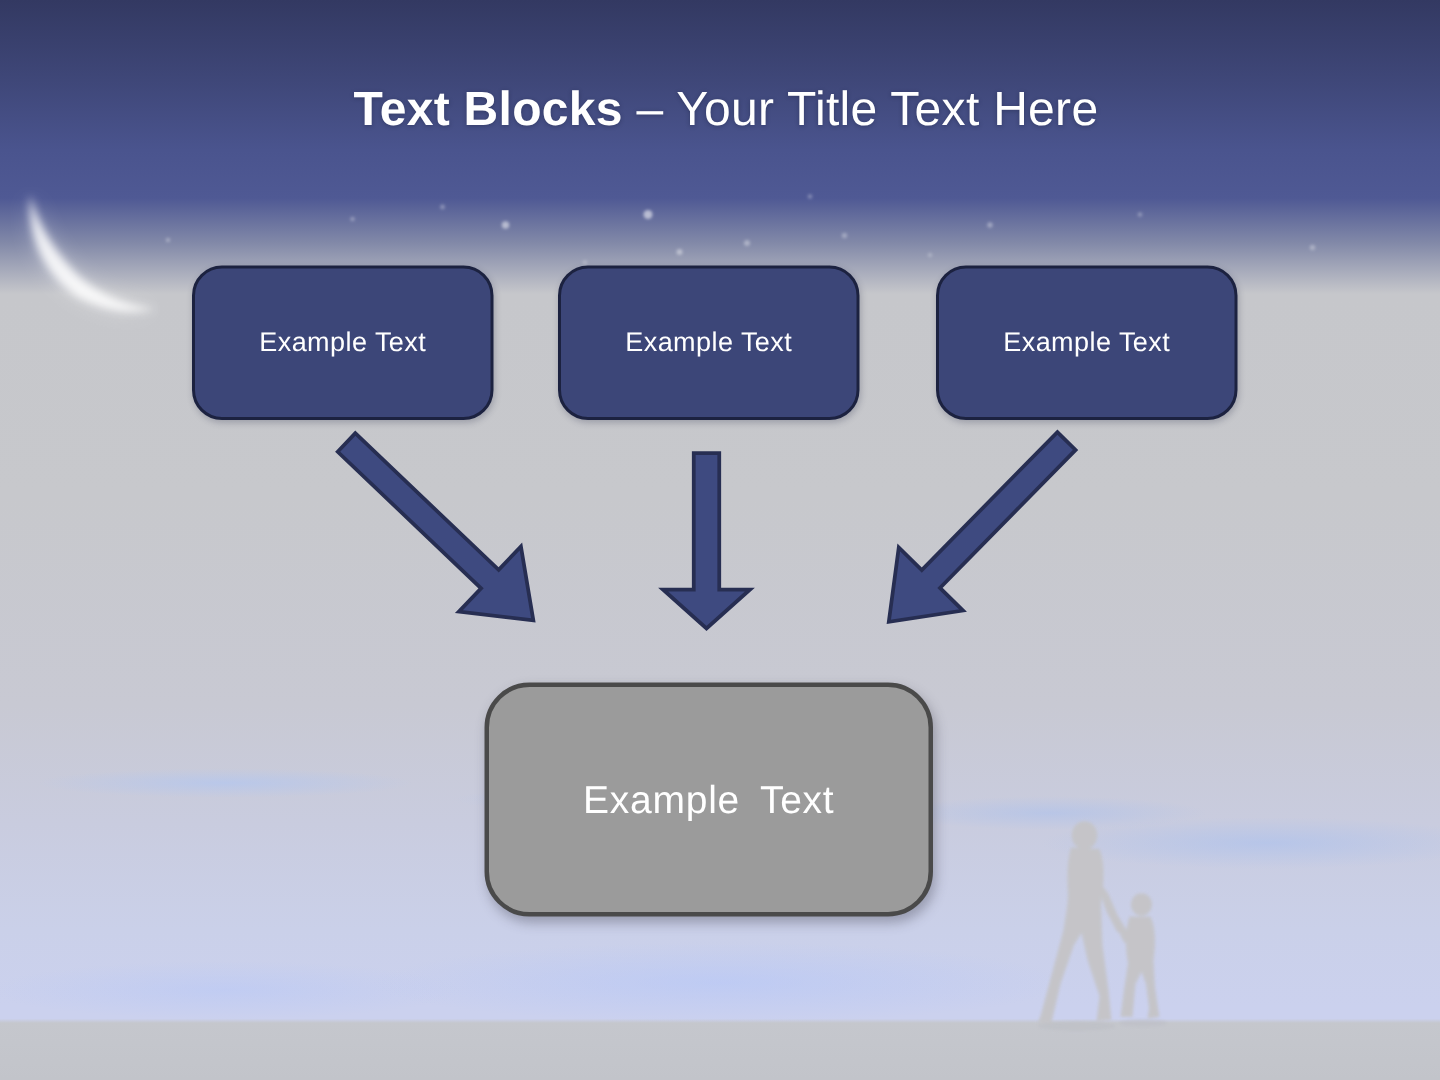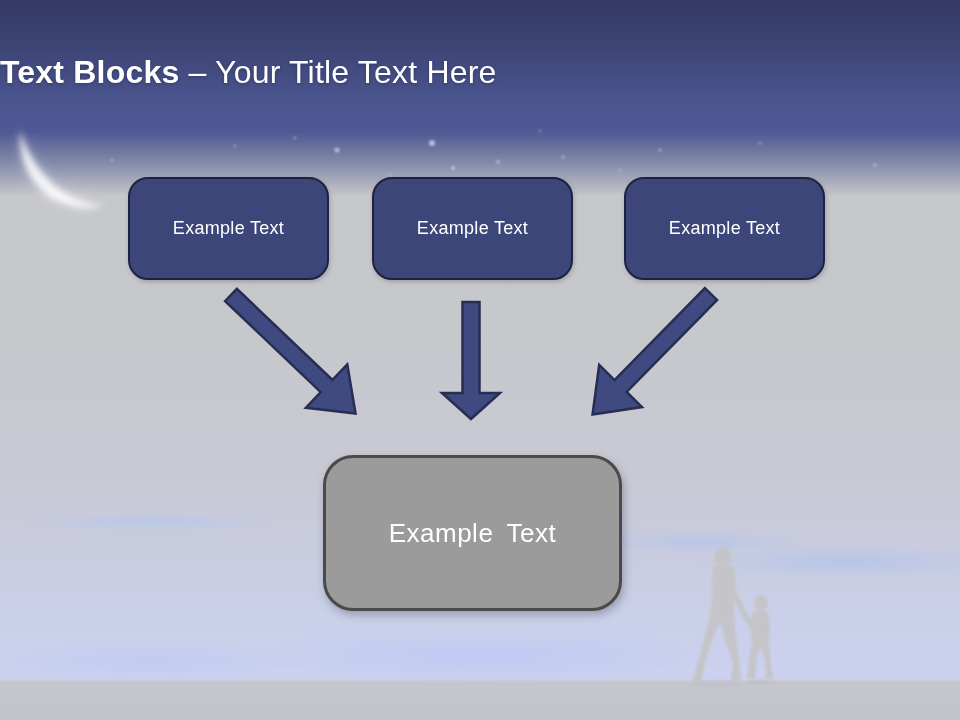--- a/index.html
+++ b/index.html
@@ -27,22 +27,22 @@
         #c8c9d3 470px,
         #c9ccdf 550px,
         #cad0e9 620px,
         var(--c-background_bottom,#cbd1ee) 672px,
         #cbd1ee 679px,
         #c5c7cd 682px,
         #c2c4ca 720px);
   }
   .decor{position:absolute;left:0;top:0;pointer-events:none;}
   .title{
-    position:absolute;left:0;top:54px;width:940px;margin:0;
-    color:#fff;font-size:32px;font-weight:400;
+    position:absolute;left:14px;top:54px;width:940px;margin:0;
+    text-align:center;color:#fff;font-size:32px;font-weight:400;
     letter-spacing:.2px;
     text-shadow:0 1px 3px rgba(20,25,50,.35);
   }
   .title .t-bold{font-weight:700;}
   .src-box{
     position:absolute;top:177px;width:201px;height:103px;
     box-sizing:border-box;
     background:var(--c-block_fill,#3c4678);
     border:2.5px solid var(--c-block_border,#1c2240);
     border-radius:20px;

